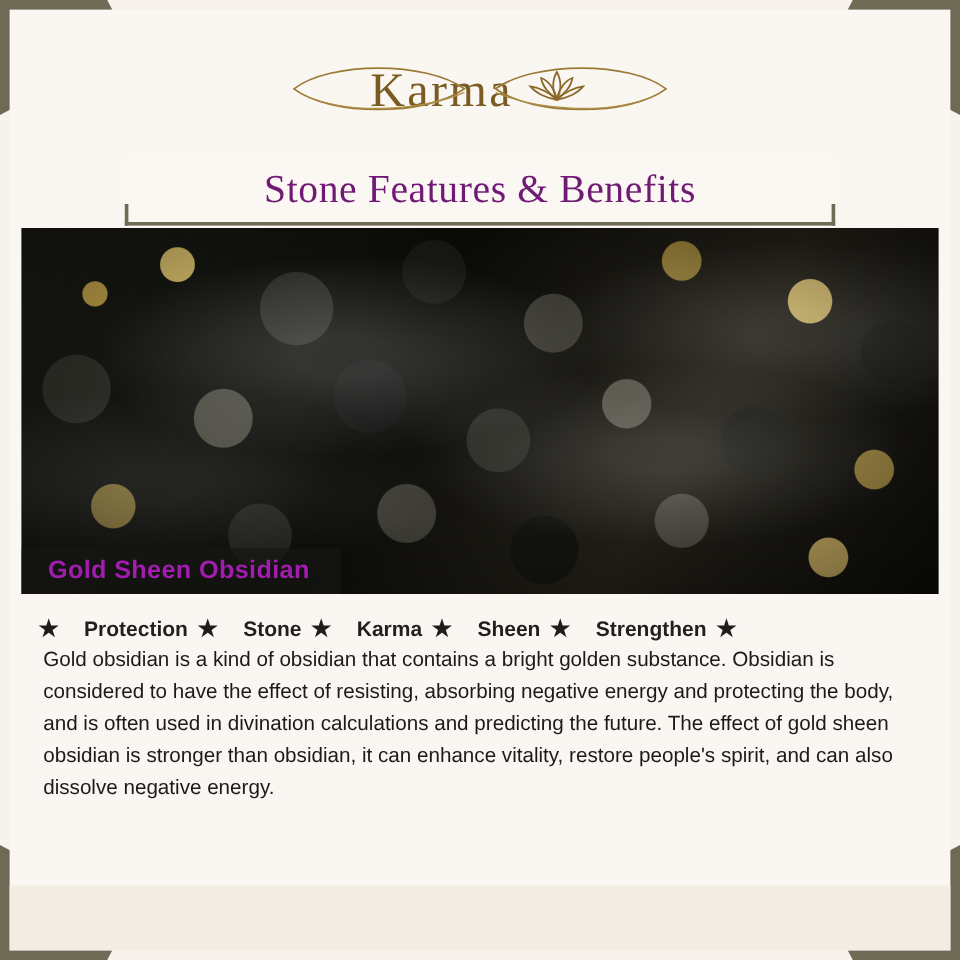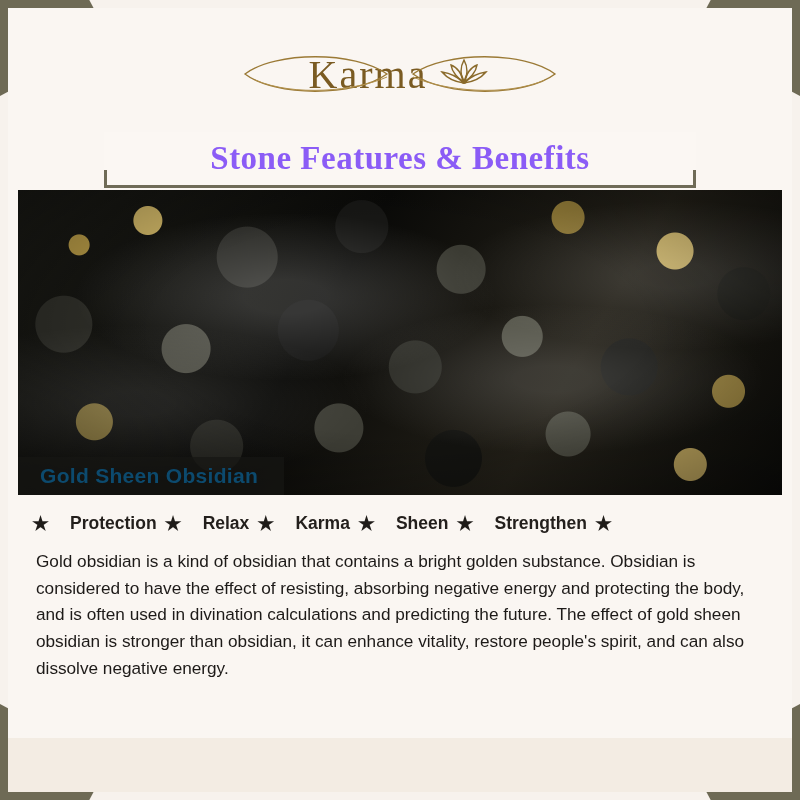--- a/index.html
+++ b/index.html
@@ -93,23 +93,23 @@
     position: absolute;
     bottom: -3px;
     width: 3px;
     height: 18px;
     background: #6f6b57;
   }
   .title-band::before { left: 0; }
   .title-band::after { right: 0; }
   .title-text {
     font-family: "Liberation Serif", serif;
-    font-weight: bold;
+    font-weight: normal;
     font-size: 33px;
-    color: #8b5cf6;
+    color: #701a75;
     letter-spacing: .5px;
   }
 
   
   .photo-wrap {
     position: absolute;
     top: 190px; left: 18px; right: 18px;
     height: 305px;
     overflow: hidden;
     z-index: 8;
@@ -161,21 +161,21 @@
   
   .stone-name {
     position: absolute;
     left: 18px;
     bottom: 0;
     height: 38px;
     padding: 0 26px 0 22px;
     display: flex;
     align-items: center;
     background: rgba(22,22,20,.72);
-    color: #0c4a6e;
+    color: #a21caf;
     font-size: 21px;
     font-weight: bold;
     letter-spacing: .3px;
     z-index: 9;
   }
 
   
   .content {
     position: absolute;
     top: 512px; left: 18px; right: 18px;
@@ -194,21 +194,20 @@
   }
   .benefit { display: inline-flex; align-items: center; }
   .benefit .star {
     color: #1f1c19;
     font-size: 19px;
     margin-right: 4px;
   }
   .benefit .b-label { margin-right: 6px; margin-left: 17px; }
 
   .paragraph {
-    margin-top: 13px;
     padding: 0 16px 0 18px;
     font-size: 17.2px;
     line-height: 1.55;
     color: #1d1a18;
     text-align: left;
   }
 
   
   .bottom-strip {
     position: absolute;
@@ -263,21 +262,21 @@
   <div class="stone-name" style="top:457px;">Gold Sheen Obsidian</div>
 
   <div class="content">
     <div class="benefits">
       <span class="benefit">
         <span class="star">★</span>
         <span class="b-label">Protection</span>
       </span>
       <span class="benefit">
         <span class="star">★</span>
-        <span class="b-label">Relax</span>
+        <span class="b-label">Stone</span>
       </span>
       <span class="benefit">
         <span class="star">★</span>
         <span class="b-label">Karma</span>
       </span>
       <span class="benefit">
         <span class="star">★</span>
         <span class="b-label">Sheen</span>
       </span>
       <span class="benefit">

